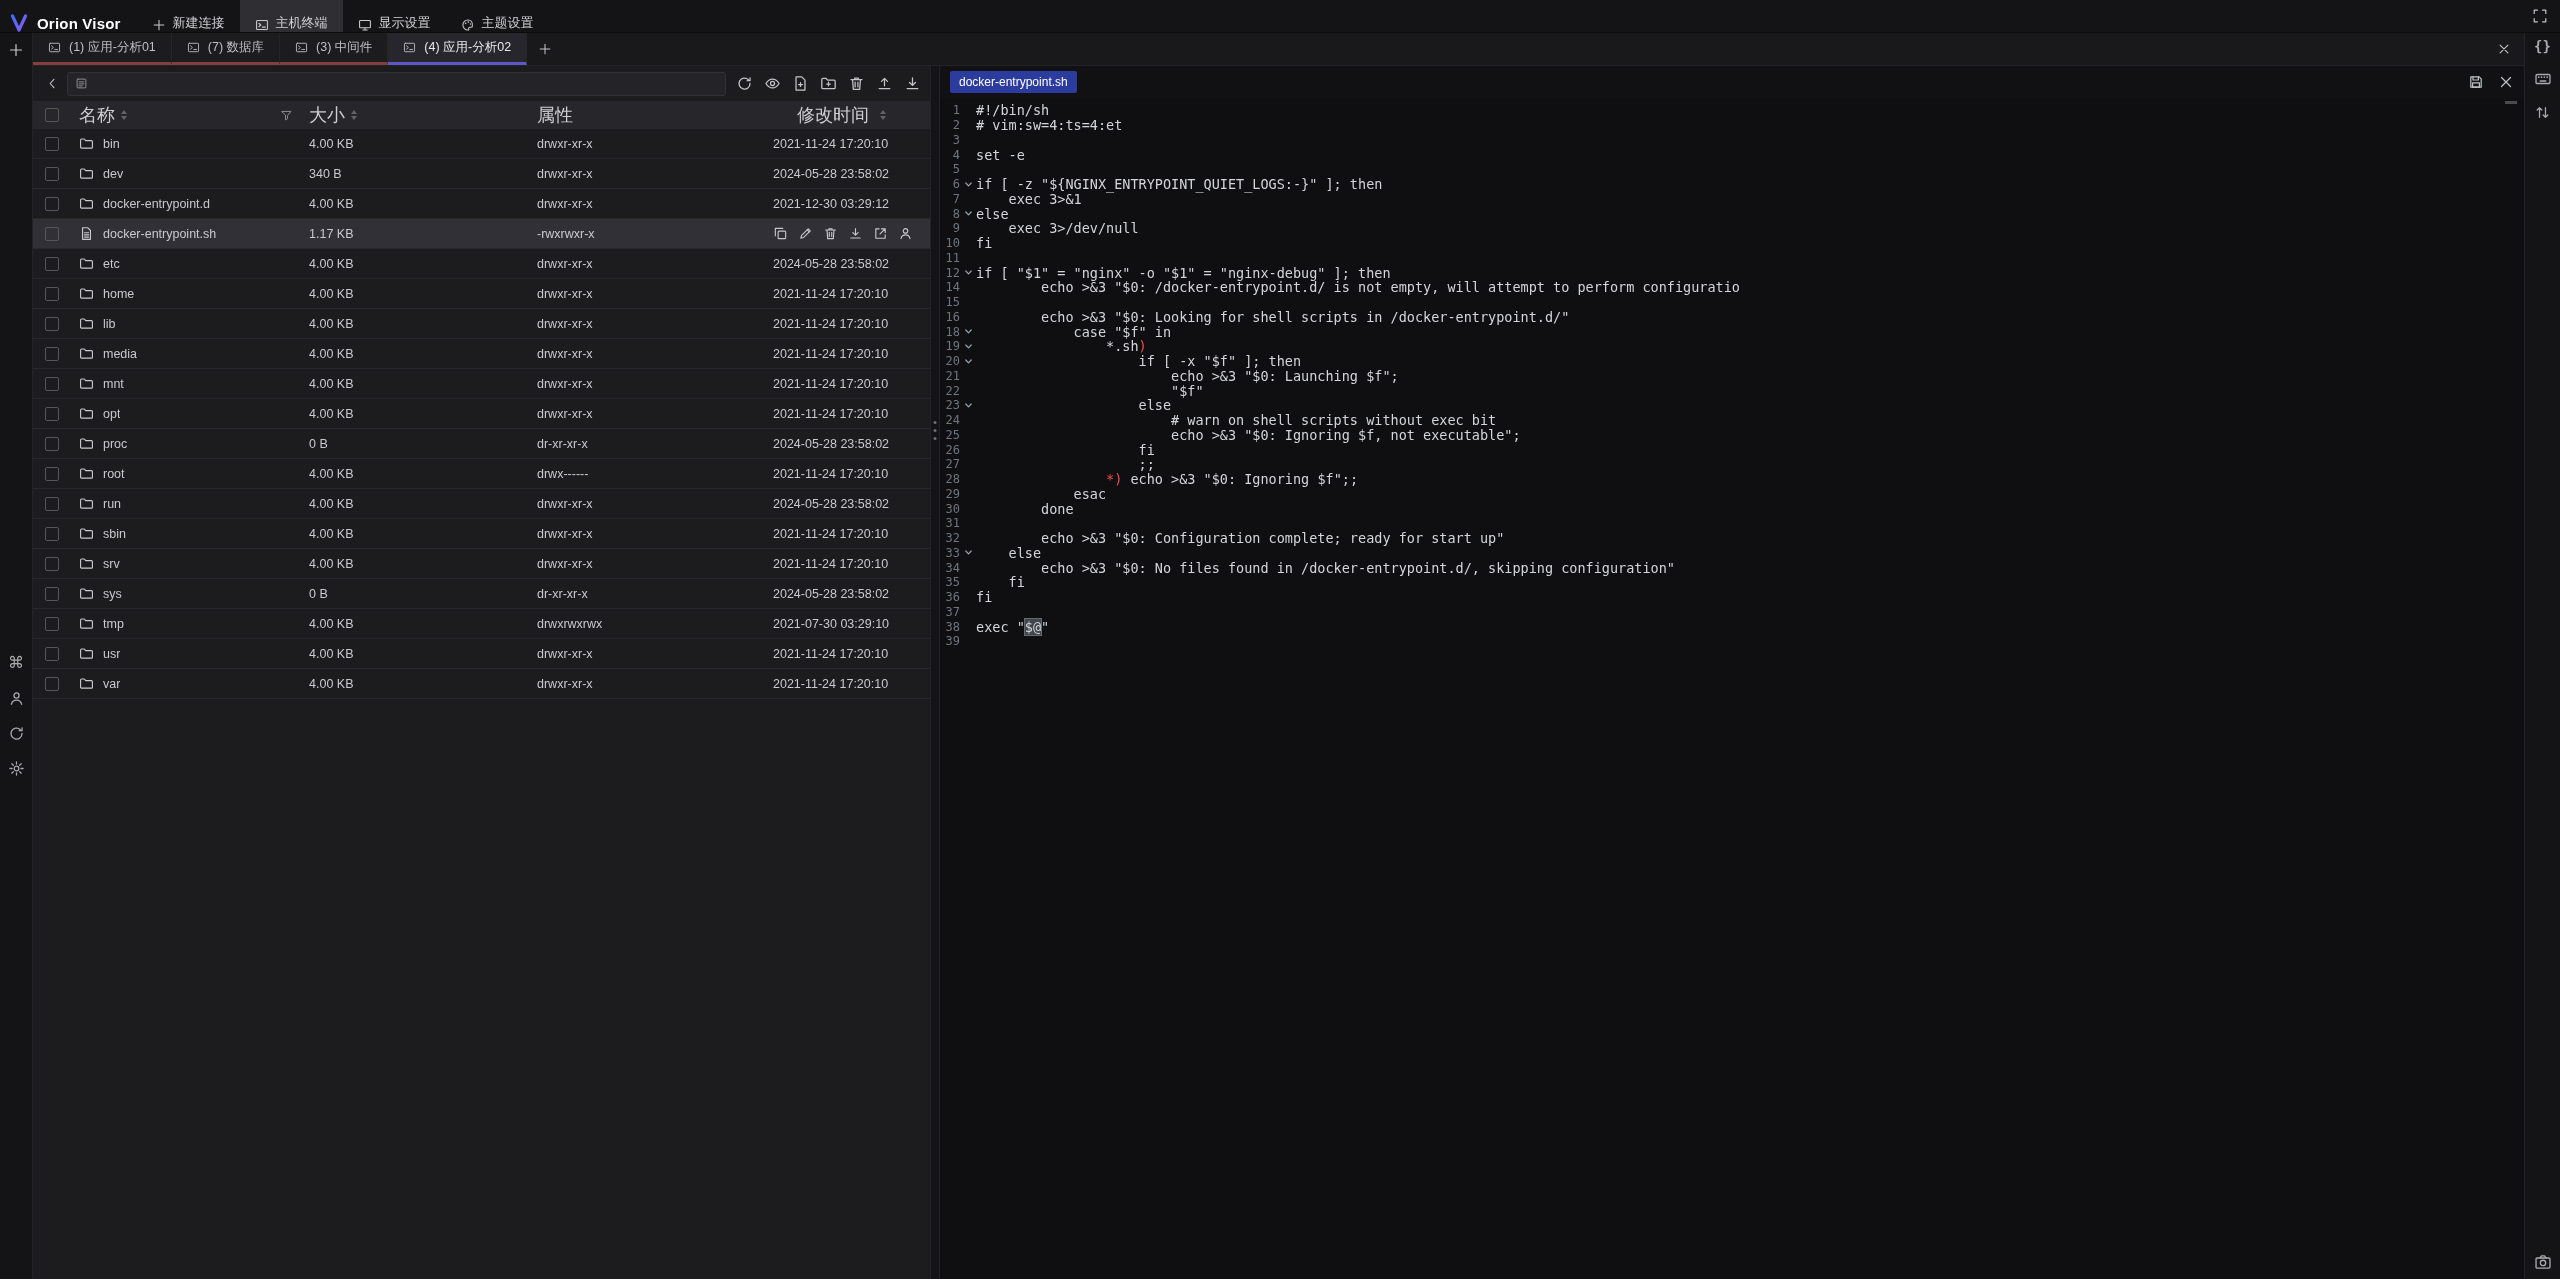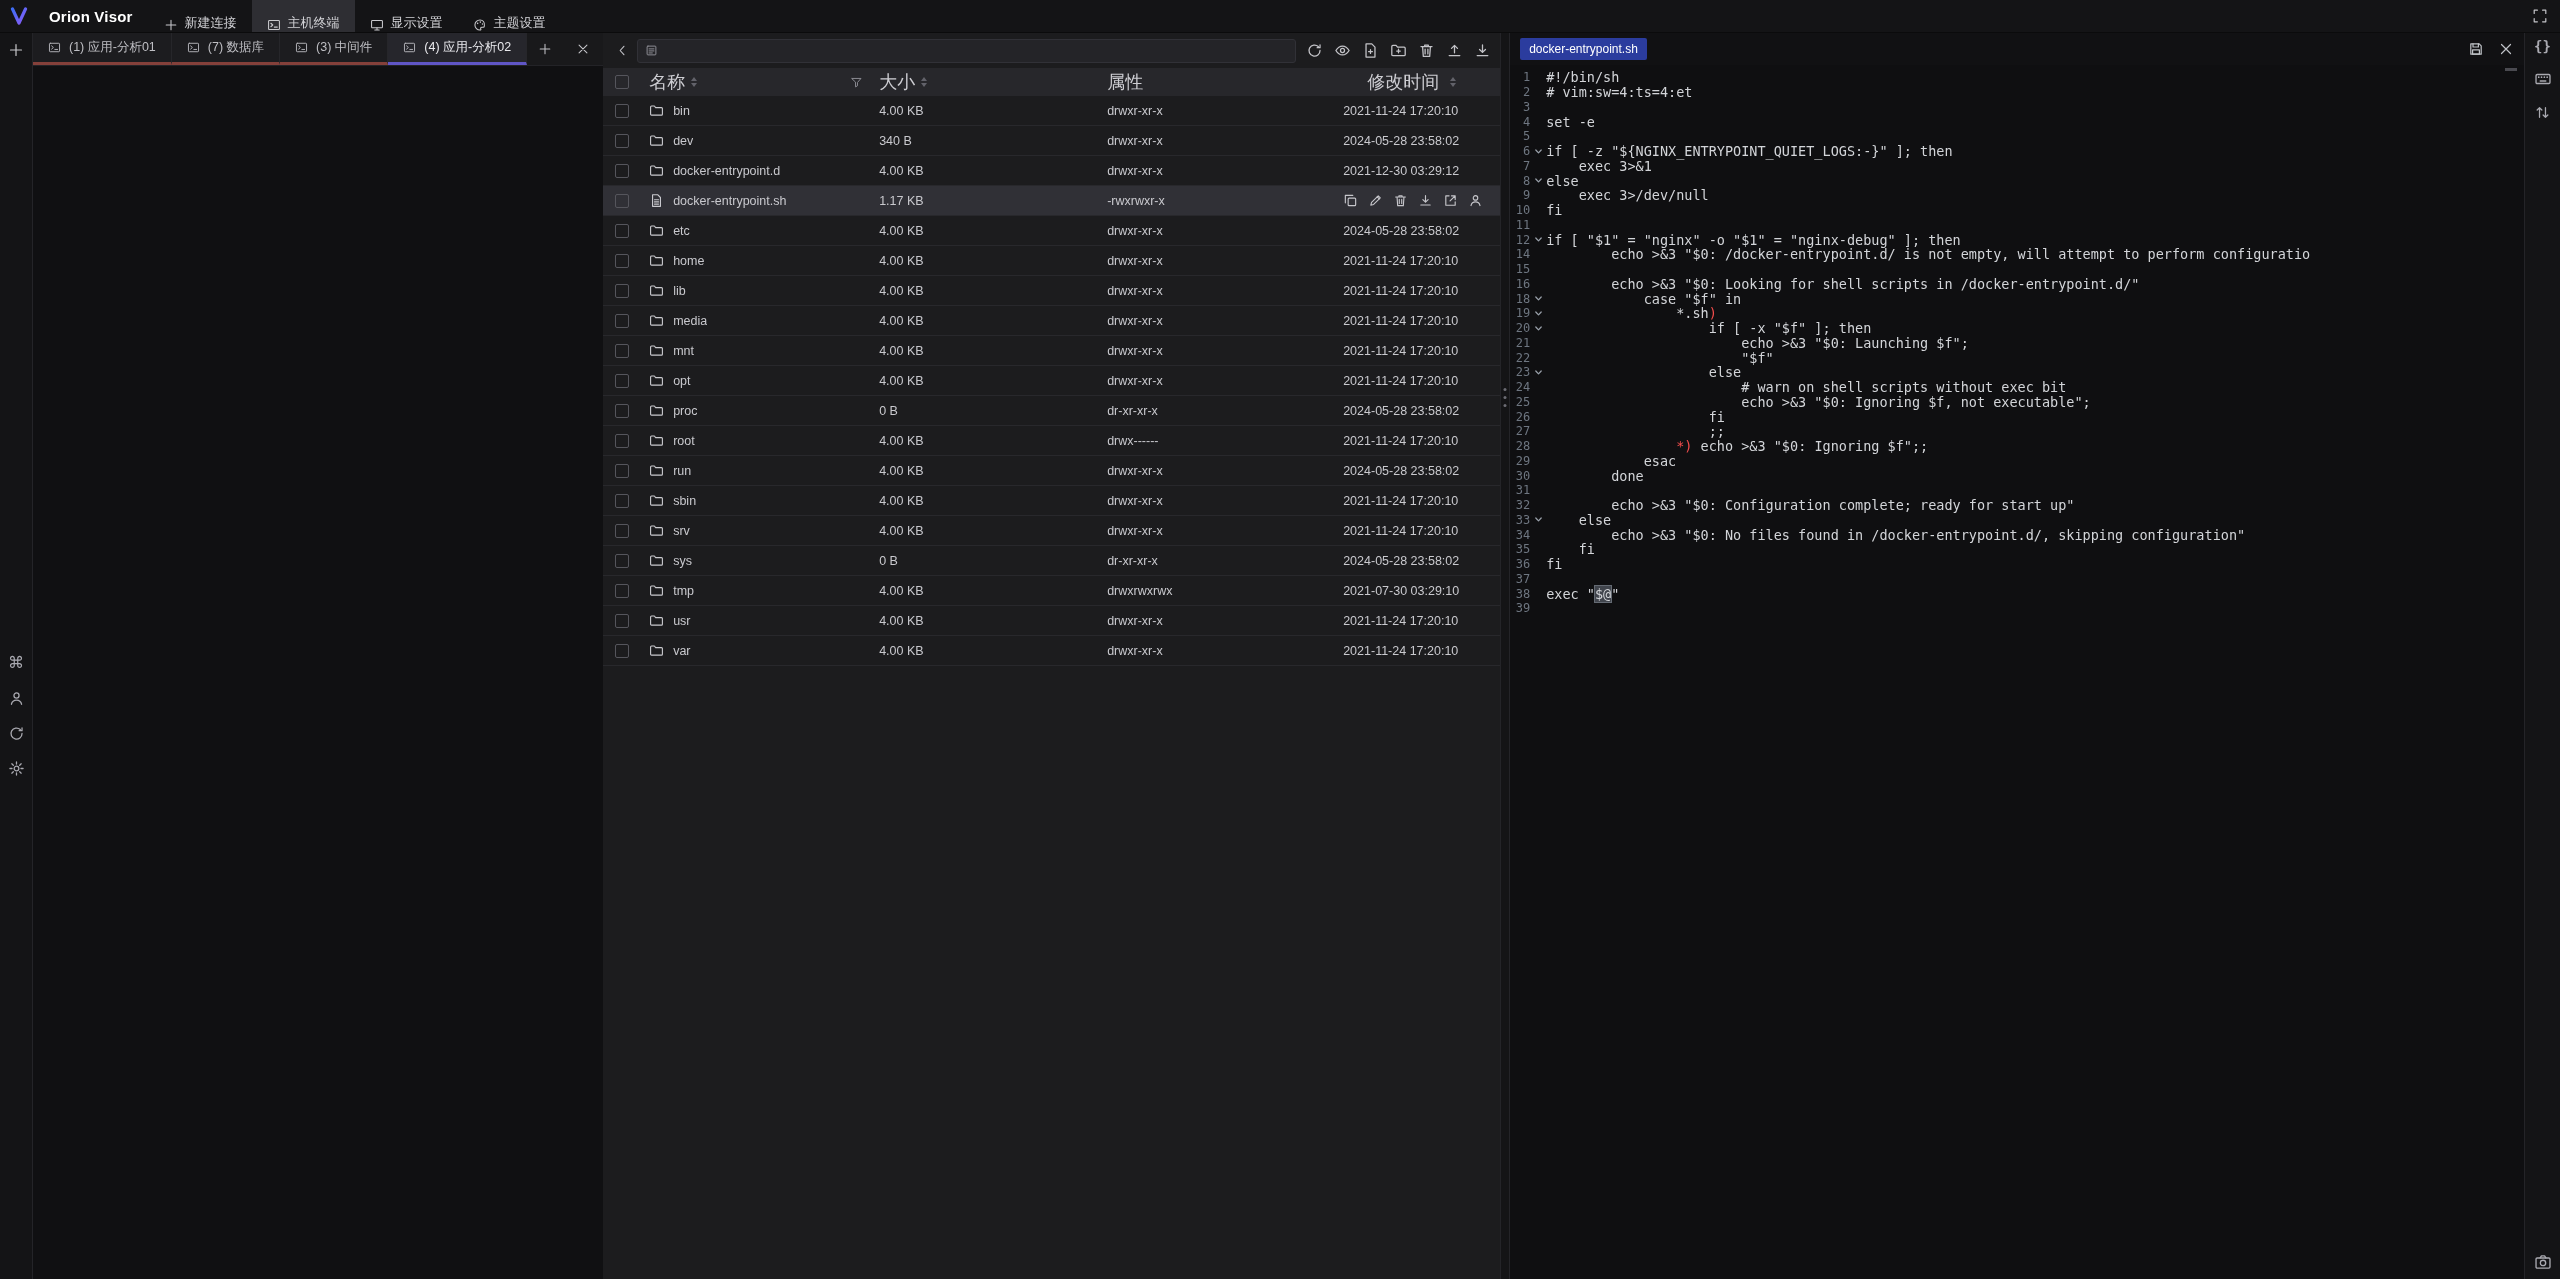--- a/index.html
+++ b/index.html
@@ -3,41 +3,41 @@
 <meta charset="utf-8">
 <style>
   *{margin:0;padding:0;box-sizing:border-box}
   html,body{width:2560px;height:1279px;overflow:hidden;background:#101012;
     font-family:"Liberation Sans",sans-serif;color:#d6d6d8;-webkit-font-smoothing:antialiased}
   svg.ic{fill:none;stroke:currentColor;stroke-width:1.2;stroke-linecap:round;stroke-linejoin:round;display:block}
   svg.ic .fl{fill:currentColor;stroke:none}
 
   
   .topbar{height:33px;background:#141416;display:flex;align-items:stretch;border-bottom:1px solid #0b0b0c}
-  .logo{display:flex;align-items:center;gap:19px;padding:0 16px 0 10px}
+  .logo{display:flex;align-items:flex-end;gap:7px;padding:0 16px 0 10px}
   .logo-text{font-size:15px;font-weight:bold;color:#fff;letter-spacing:.2px;white-space:nowrap}
   .menu-item{display:flex;align-items:flex-end;gap:7px;padding:0 15px;font-size:13px;color:#d2d2d6;cursor:pointer;white-space:nowrap}
   .menu-item.active{background:#2e2e33}
   .menu-item .mi{width:14px;height:14px;color:#c9c9cd}
   .topbar-spacer{flex:1}
   .fullscreen-btn{display:flex;align-items:center;padding:0 12px;color:#c3c3c8;cursor:pointer}
 
   
   .workspace{display:flex;height:1246px}
   .left-rail{width:33px;background:#141416;border-right:1px solid #242428;position:relative;
     display:flex;flex-direction:column;align-items:center;flex:none}
   .right-rail{width:36px;background:#141416;border-left:1px solid #242428;position:relative;
     display:flex;flex-direction:column;align-items:center;padding-top:4px;gap:15px;flex:none}
   .rail-icon{width:18px;height:18px;color:#a9a9b0;display:flex;align-items:center;justify-content:center;cursor:pointer;font-size:16px;line-height:1}
   .rail-plus{margin-top:8px;color:#c8c8cc}
   .rail-bottom{position:absolute;top:621px;left:0;width:100%;display:flex;flex-direction:column;align-items:center;gap:17px}
   .rail-braces{font-family:"DejaVu Sans Mono",monospace;font-size:14px;font-weight:bold}
   .rail-camera{position:absolute;bottom:8px;left:50%;transform:translateX(-50%)}
 
-  .main{flex:1;display:flex;min-width:0}
+  .main{flex:1;display:flex;flex-direction:column;min-width:0}
 
   
   .tabbar{height:33px;background:#19191b;display:flex;align-items:stretch;border-bottom:1px solid #232327}
   .tab{display:flex;align-items:center;gap:8px;padding:0 15px;font-size:12.5px;color:#bfbfc4;cursor:pointer;
     background:#1c1c1f;border-right:1px solid #26262a;border-bottom:3px solid var(--tab-red);white-space:nowrap}
   .tab .tic{width:13px;height:13px;color:#b2b2b8}
   .tab.active{background:#26262c;color:#e9e9ed;border-bottom-color:var(--tab-purple)}
   .tab-add{width:36px;display:flex;align-items:center;justify-content:center;color:#c3c3c8;cursor:pointer}
   .tab-spacer{flex:1}
   .tab-close{display:flex;align-items:center;padding:0 13px;color:#c6c6ca;cursor:pointer}

